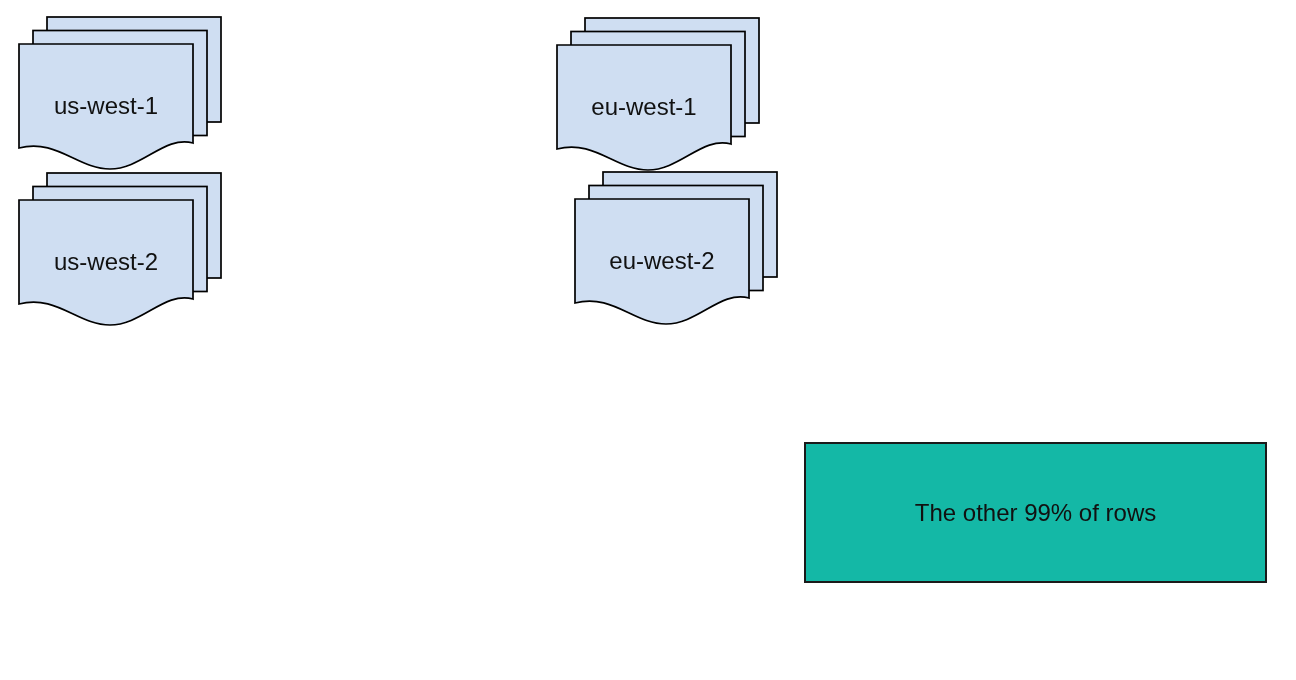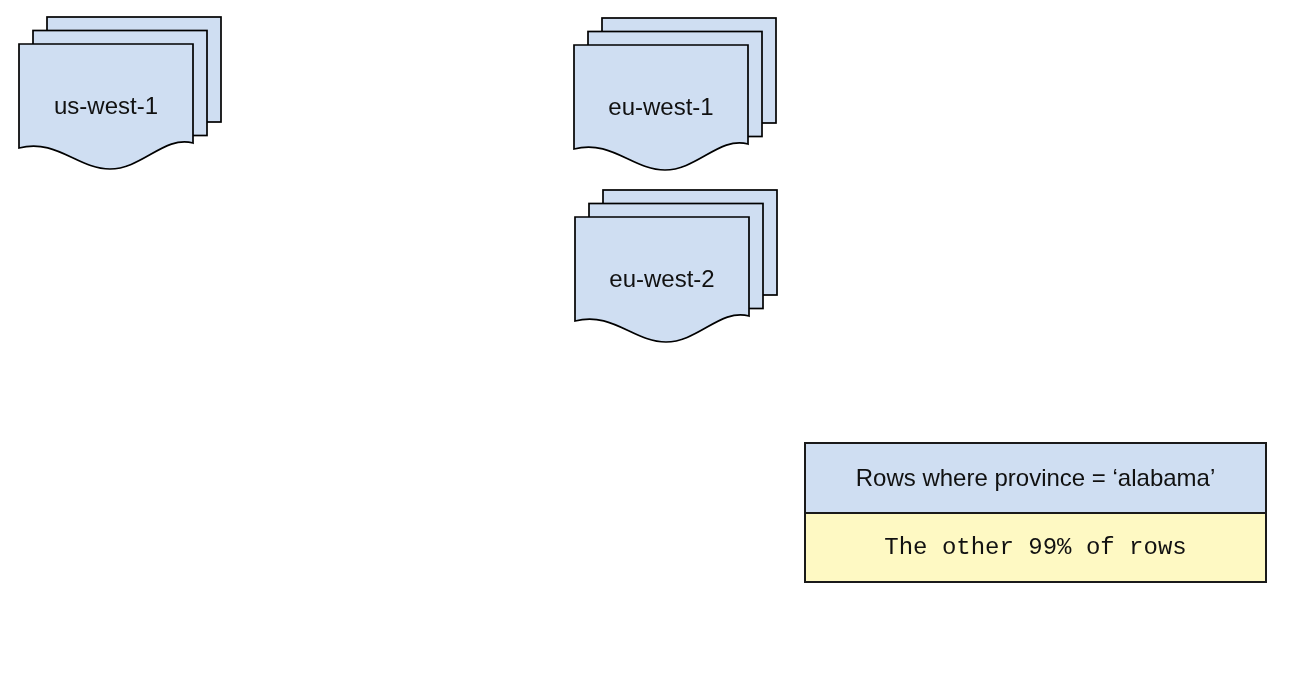--- a/index.html
+++ b/index.html
@@ -65,50 +65,57 @@
       <g class="sheets" fill="#cfdef2">
         <rect x="29" y="1" width="174" height="105"></rect>
         <rect x="15" y="14.5" width="174" height="105"></rect>
         <path d="M1,28 L175,28 L175,127 C147,119 124,153 92,153 C60,153 38,122 1,132 Z"></path>
       </g>
       <text x="88" y="98">us-west-1</text>
     </svg>
   </div>
 
 
-  <div class="stack" style="left:573px;top:17px">
+  <div class="stack" style="left:556px;top:17px">
     <svg width="206" height="158" viewBox="0 0 206 158">
       <g class="sheets" fill="#cfdef2">
         <rect x="29" y="1" width="174" height="105"></rect>
         <rect x="15" y="14.5" width="174" height="105"></rect>
         <path d="M1,28 L175,28 L175,127 C147,119 124,153 92,153 C60,153 38,122 1,132 Z"></path>
       </g>
       <text x="88" y="98">eu-west-1</text>
     </svg>
   </div>
 
 
+  <div class="stack" style="left:18px;top:172px">
+    <svg width="206" height="158" viewBox="0 0 206 158">
+      <g class="sheets" fill="#cfdef2">
+        <rect x="29" y="1" width="174" height="105"></rect>
+        <rect x="15" y="14.5" width="174" height="105"></rect>
+        <path d="M1,28 L175,28 L175,127 C147,119 124,153 92,153 C60,153 38,122 1,132 Z"></path>
+      </g>
+      <text x="88" y="98">us-west-2</text>
+    </svg>
+  </div>
 
 
-  <div class="stack" style="left:574px;top:189px">
+  <div class="stack" style="left:574px;top:171px">
     <svg width="206" height="158" viewBox="0 0 206 158">
       <g class="sheets" fill="#cfdef2">
         <rect x="29" y="1" width="174" height="105"></rect>
         <rect x="15" y="14.5" width="174" height="105"></rect>
         <path d="M1,28 L175,28 L175,127 C147,119 124,153 92,153 C60,153 38,122 1,132 Z"></path>
       </g>
       <text x="88" y="98">eu-west-2</text>
     </svg>
   </div>
 
 
 
 
   <div class="legend">
-    <div class="legend-row" style="background-color: rgb(207, 222, 242);">
-      <span>Rows where province = ‘alabama’</span>
-    </div>
-    <div class="legend-row" style="background-color: #fef9c3; font-family: Liberation Mono, monospace;">
+    <div class="legend-row" style="background-color: #14b8a6;">
       <span>The other 99% of rows</span>
     </div>
   </div>
 
 </div>
 
 </body></html>

